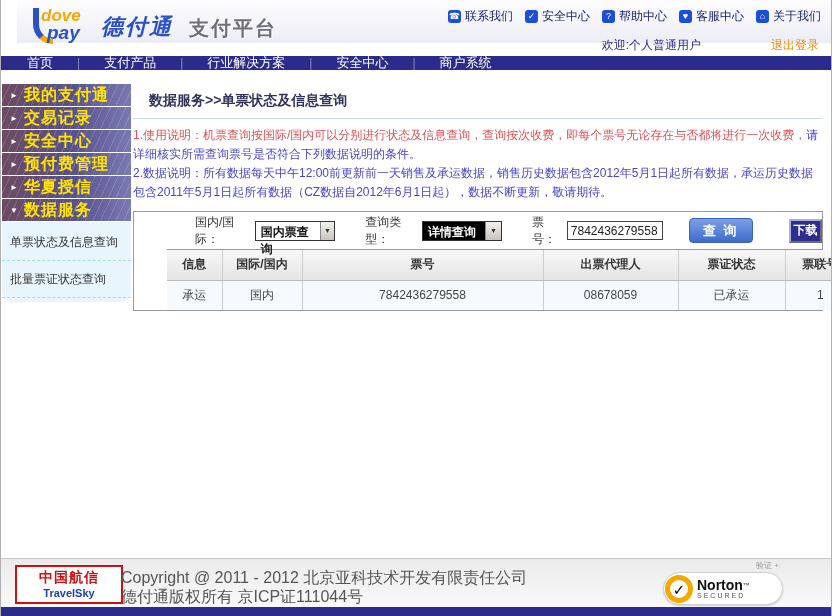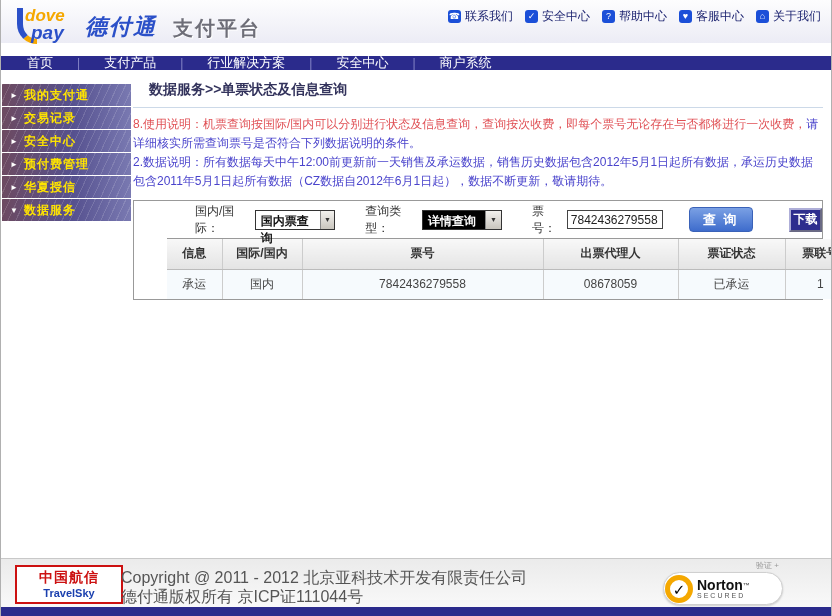--- a/index.html
+++ b/index.html
@@ -4,21 +4,21 @@
 <style>
   * { margin:0; padding:0; box-sizing:border-box; }
   html,body { background:#cfcfcf; }
   #page {
     position:relative; width:832px; height:616px; margin:0 auto;
     background:#fff; overflow:hidden;
     border-left:1px solid #b0b0b0; border-right:1px solid #b0b0b0;
     font-family:"Liberation Sans","DejaVu Sans",sans-serif;
   }
   
-  .header { position:absolute; top:0; left:0; right:0; height:43px;
+  .header { position:absolute; top:0; left:16px; right:0; height:43px;
     background:linear-gradient(#fdfdfe,#ececf5); }
   .logo { position:absolute; left:14px; top:4px; display:flex; align-items:flex-end; cursor:pointer; }
   .logo-mark { position:relative; width:66px; height:46px; }
   .logo-dove { position:absolute; top:2px; left:10px; color:#f5a800; font-weight:bold;
     font-style:italic; font-size:17px; letter-spacing:0; }
   .logo-pay { position:absolute; top:18px; left:16px; color:#2b50c8; font-weight:bold;
     font-style:italic; font-size:19px; }
   .logo-swoosh { position:absolute; left:2px; top:4px; width:20px; height:36px;
     border-left:6px solid #2b50c8; border-bottom:5px solid #f5a800; border-radius:0 0 0 20px; }
   .brand-cn { color:#2b50c8; font-size:22px; font-weight:bold; font-style:italic;
@@ -42,26 +42,26 @@
   .nav-item:first-child { padding-left:0; }
   .nav-divider { color:#8585c6; font-size:12px; }
   
   .sidebar { position:absolute; top:84px; left:1px; width:129px; }
   .menu-item { height:22px; margin-bottom:1px; display:flex; align-items:center; cursor:pointer;
     background-image:
       repeating-linear-gradient(115deg, rgba(255,255,255,0.14) 0 1px, transparent 1px 7px),
       linear-gradient(95deg,#6d4a60 0%,#56518f 55%,#7a7ab2 100%);
   }
   .menu-arrow { color:#fff; font-size:8px; margin:0 6px 0 8px; }
-  .menu-label { color:#ffe400; font-weight:bold; font-size:12px; letter-spacing:1px; }
+  .menu-label { color:#ffe400; font-weight:bold; font-size:16px; letter-spacing:1px; }
   .submenu { background:#e8f5fd; border-radius:0 0 10px 10px; padding:2px 0 4px; }
   .submenu-item { padding:10px 8px 9px; font-size:12px; color:#333; cursor:pointer;
     border-bottom:1px dashed #a8d8ef; }
   
-  .main { position:absolute; left:132px; top:73px; width:690px; }
+  .main { position:absolute; left:132px; top:84px; width:690px; }
   .breadcrumb-wrap { border-bottom:1px solid #ccd9e8; padding:7px 0 8px 16px; }
   .breadcrumb { font-size:14px; font-weight:bold; color:#33335c; }
   .notes { margin-top:7px; font-size:12px; line-height:19px; }
   .note-red { color:#e05055; }
   .note-blue { color:#4a44cc; }
   .query-box { margin-top:9px; border:1px solid #999; background:#fff;padding-left:33px; }
   .form-row { height:38px; display:flex; align-items:center; font-size:12px; color:#333;
     border-bottom:1px solid #999; }
   .f-label1 { margin-left:28px; }
   .f-label2 { margin-left:30px; }
@@ -144,20 +144,24 @@
       <a class="top-link">
         <i class="tl-icon">♥</i>
         <span>客服中心</span>
       </a>
       <a class="top-link">
         <i class="tl-icon">⌂</i>
         <span>关于我们</span>
       </a>
     </div>
 
+    <div class="welcome-row">
+      <span class="welcome">欢迎:个人普通用户</span>
+      <a class="logout">退出登录</a>
+    </div>
   </div>
 
   <div class="nav">
     <span class="nav-item">首页</span>
     <span class="nav-divider">|</span>
     <span class="nav-item">支付产品</span>
     <span class="nav-divider">|</span>
     <span class="nav-item">行业解决方案</span>
     <span class="nav-divider">|</span>
     <span class="nav-item">安全中心</span>
@@ -182,30 +186,34 @@
       <span class="menu-arrow">►</span>
       <span class="menu-label">预付费管理</span>
     </div>
     <div class="menu-item">
       <span class="menu-arrow">►</span>
       <span class="menu-label">华夏授信</span>
     </div>
     <div class="menu-item">
       <span class="menu-arrow">▼</span>
       <span class="menu-label">数据服务</span>
+    </div>
+    <div class="submenu">
+      <div class="submenu-item">单票状态及信息查询</div>
+      <div class="submenu-item">批量票证状态查询</div>
     </div>
   </div>
 
   <div class="main">
     <div class="breadcrumb-wrap">
       <span class="breadcrumb">数据服务&gt;&gt;单票状态及信息查询</span>
     </div>
 
     <div class="notes">
-      <p><span class="note-red">8.使用说明：机票查询按国际/国内可以分别进行状态及信息查询，查询按次收费，即每个票号无论存在与否都将进行一次收费，</span><span class="note-blue">请详细核实所需查询票号是否符合下列数据说明的条件。</span></p>
+      <p><span class="note-red">1.使用说明：机票查询按国际/国内可以分别进行状态及信息查询，查询按次收费，即每个票号无论存在与否都将进行一次收费，</span><span class="note-blue">请详细核实所需查询票号是否符合下列数据说明的条件。</span></p>
       <p class="note-blue">2.数据说明：所有数据每天中午12:00前更新前一天销售及承运数据，销售历史数据包含2012年5月1日起所有数据，承运历史数据包含2011年5月1日起所有数据（CZ数据自2012年6月1日起），数据不断更新，敬请期待。</p>
     </div>
 
     <div class="query-box">
       <div class="form-row">
         <span class="f-label1">国内/国际：</span>
         <span class="fake-select">
           <span class="sel-text">国内票查询</span>
           <span class="sel-btn">▼</span>
         </span>

